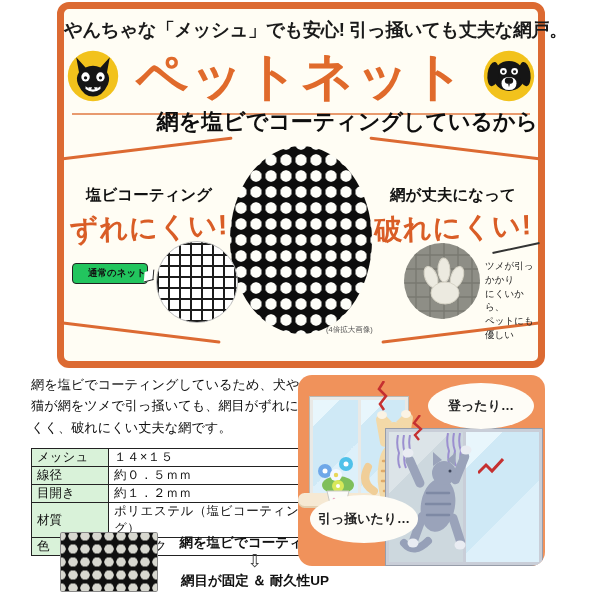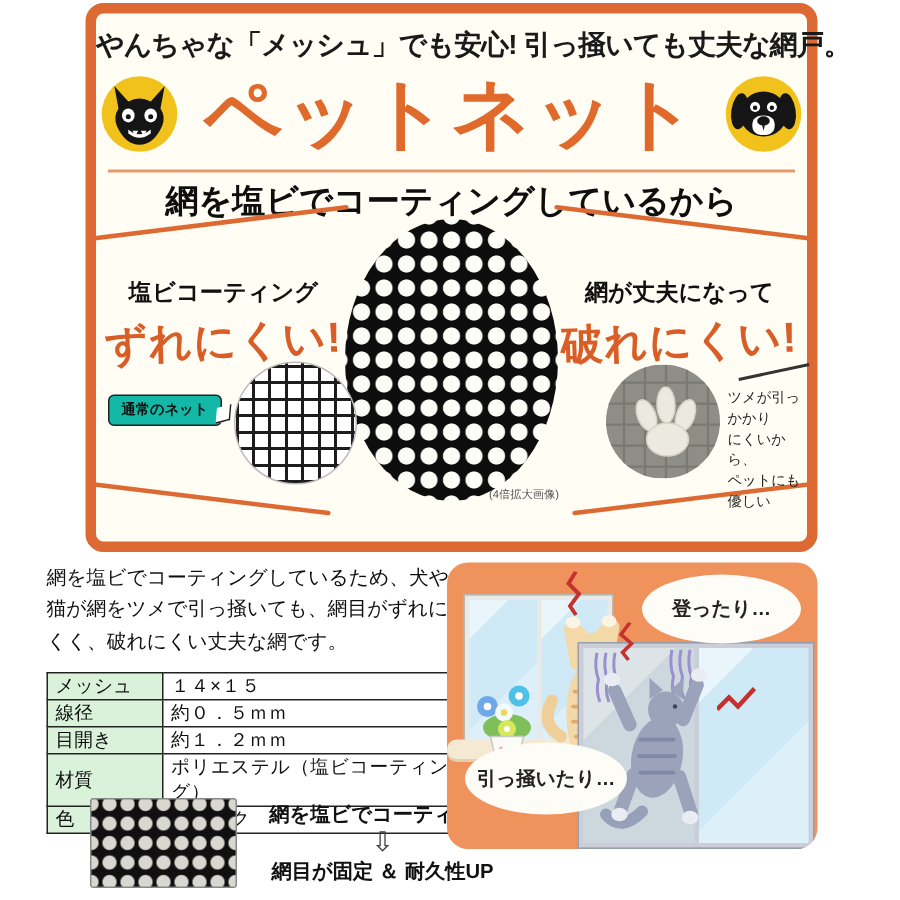--- a/index.html
+++ b/index.html
@@ -9,21 +9,21 @@
   
   .ad-box{position:absolute;left:57px;top:2px;width:474px;height:352px;
           background:#FFFDF4;border:7px solid #DC6A32;border-radius:12px;}
   .tagline{position:absolute;top:8px;left:0;width:100%;text-align:center;
            font-size:18.5px;font-weight:bold;letter-spacing:-0.5px;color:#1a1a1a;white-space:nowrap;}
   .title-row{position:absolute;top:34px;left:0;width:100%;height:66px;
              display:flex;align-items:center;justify-content:center;gap:14px;}
   .brand-title{font-size:52px;font-weight:bold;color:#E06A2B;letter-spacing:2px;line-height:1;}
   .pet-icon{width:56px;height:56px;}
   .divider{position:absolute;top:104px;left:8px;right:8px;height:2px;background:#E89A6E;}
-  .sub-head{position:absolute;top:110px;left:0;width:100%;text-align:center;
+  .sub-head{position:absolute;top:98px;left:0;width:100%;text-align:right;
             font-size:22px;font-weight:bold;color:#0e0e0e;white-space:nowrap;}
 
   .oline{position:absolute;height:3px;background:#DC6A32;border-radius:2px;}
   .oline.ul{left:-3px;top:138px;width:172px;transform:rotate(-7deg);}
   .oline.ur{right:-3px;top:138px;width:172px;transform:rotate(7deg);}
   .oline.ll{left:-3px;top:322px;width:160px;transform:rotate(7deg);}
   .oline.lr{right:-3px;top:322px;width:160px;transform:rotate(-7deg);}
 
   .center-circle{position:absolute;left:166px;top:137px;width:142px;height:188px;
                  border-radius:50%;overflow:hidden;background-color:#0d0d0d;
@@ -35,23 +35,23 @@
   .callout{position:absolute;top:176px;width:162px;text-align:center;}
   .callout.left{left:4px;}  .callout.right{right:4px;}
   .callout .small{font-size:15.5px;font-weight:bold;color:#111;white-space:nowrap;}
   .callout .big{font-size:28px;font-weight:bold;color:#D95D26;letter-spacing:1px;
                 transform:rotate(-2deg);margin-top:3px;white-space:nowrap;}
 
   .mini-net{position:absolute;left:92px;top:232px;width:80px;height:80px;border-radius:50%;
             overflow:hidden;background-color:#fff;border:1px solid #bbb;
             background-image:repeating-linear-gradient(0deg,#1c1c1c 0 2px,rgba(0,0,0,0) 2px 11px),
                              repeating-linear-gradient(90deg,#1c1c1c 0 2px,rgba(0,0,0,0) 2px 11px);}
-  .normal-bubble{position:absolute;left:8px;top:254px;width:72px;background:#14b8a6;
+  .normal-bubble{position:absolute;left:8px;top:254px;width:72px;background:#22c55e;
                  border:1.5px solid #222;border-radius:4px;font-size:9.5px;font-weight:bold;
-                 text-align:center;padding:3px 1px;white-space:nowrap;}
+                 text-align:right;padding:3px 1px;white-space:nowrap;}
   .normal-bubble::after{content:"";position:absolute;right:-7px;bottom:2px;width:9px;height:9px;
                  background:#fff;border-right:1.5px solid #222;border-bottom:1.5px solid #222;
                  transform:rotate(-15deg) skew(-20deg);}
 
   .paw-circle{position:absolute;left:340px;top:234px;width:76px;height:76px;border-radius:50%;
               overflow:hidden;}
   .paw-note{position:absolute;left:421px;top:250px;width:58px;font-size:9.5px;line-height:1.45;
             color:#222;white-space:pre-line;}
   .paw-tick{position:absolute;left:428px;top:238px;width:48px;height:2px;background:#333;
             transform:rotate(-12deg);}

